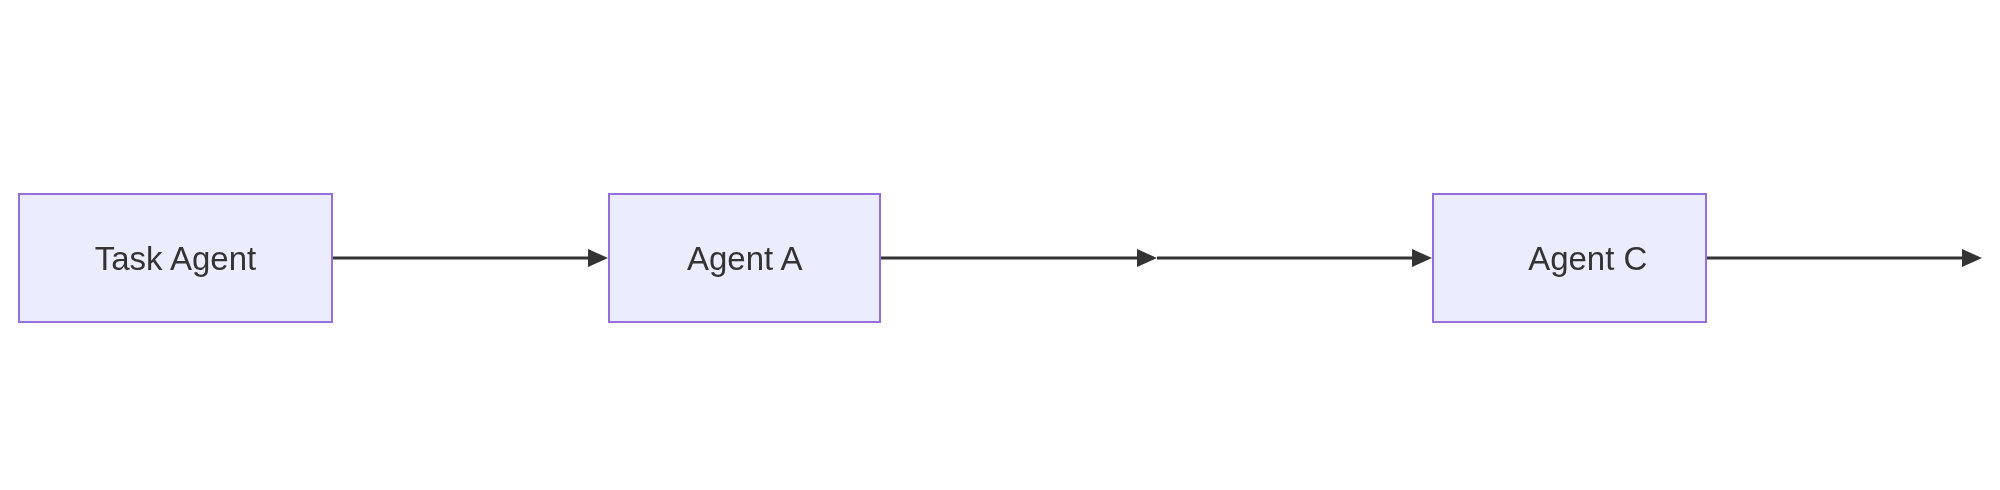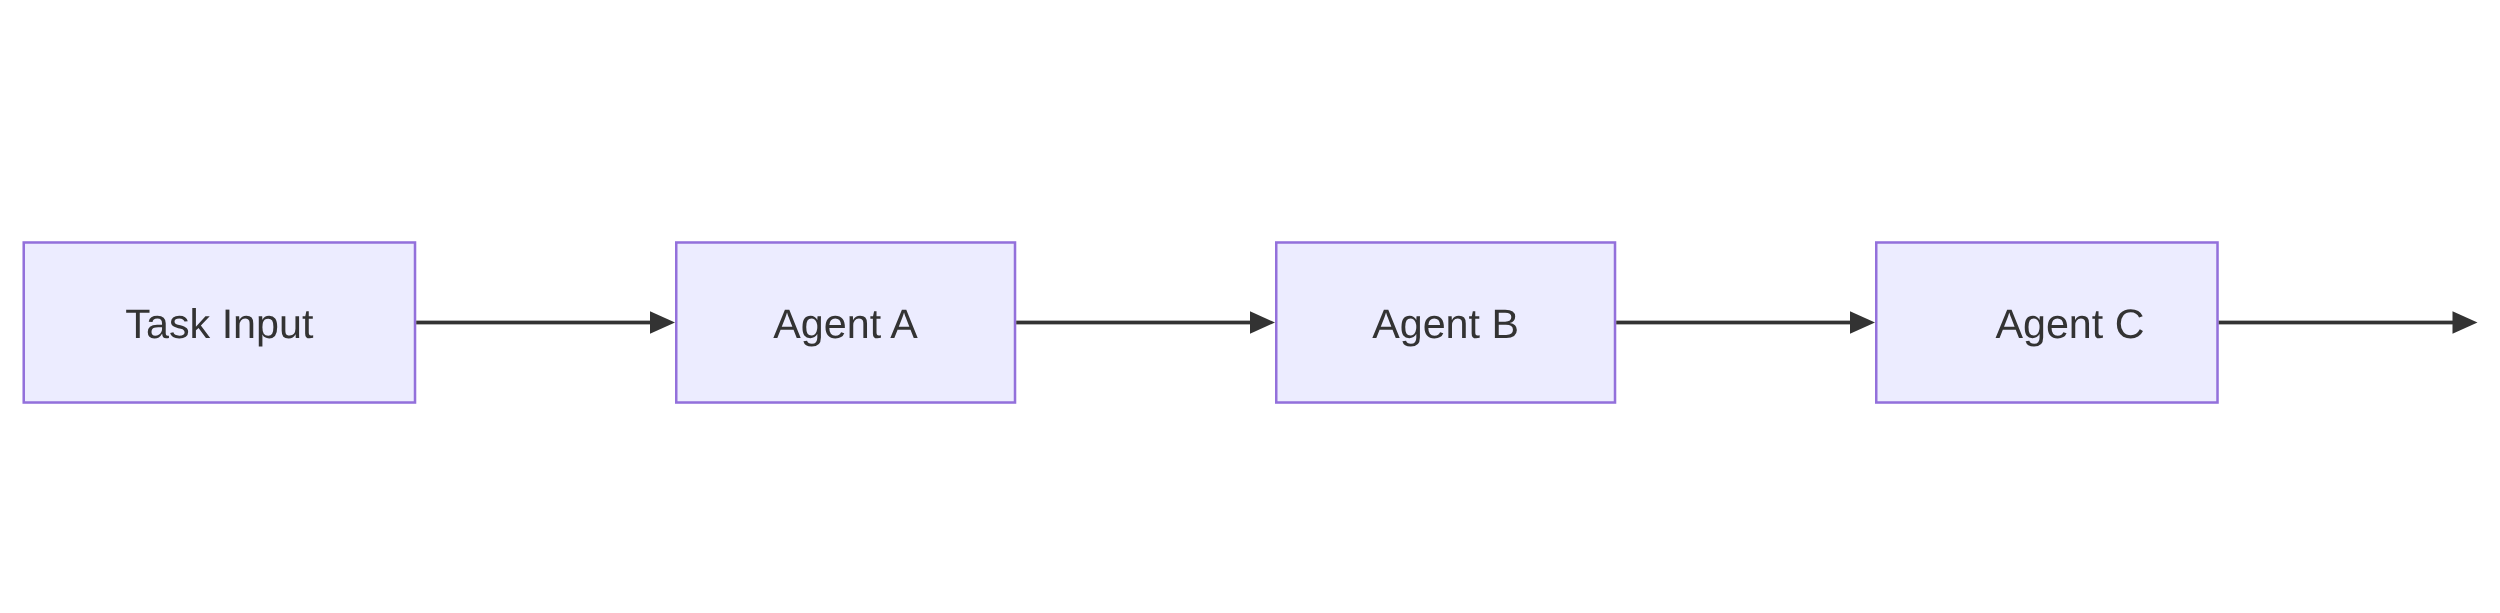--- a/index.html
+++ b/index.html
@@ -71,40 +71,37 @@
   .w-agentc { width: 275px; padding-left: 37px; }
   .w-final  { width: 356px; }
 </style>
 </head>
 <body>
 
 <div class="canvas">
   <div class="flow-row">
 
     <div class="node w-task">
-      <span class="label">Task Input</span>
+      <span class="label">Task Agent</span>
     </div>
 
     <div class="connector">
       <div class="line"></div>
       <div class="arrowhead"></div>
     </div>
 
     <div class="node w-agent">
       <span class="label">Agent A</span>
     </div>
 
     <div class="connector">
       <div class="line"></div>
       <div class="arrowhead"></div>
     </div>
 
-    <div class="node w-agent">
-      <span class="label">Agent B</span>
-    </div>
 
     <div class="connector">
       <div class="line"></div>
       <div class="arrowhead"></div>
     </div>
 
     <div class="node w-agentc">
       <span class="label">Agent C</span>
     </div>
 

